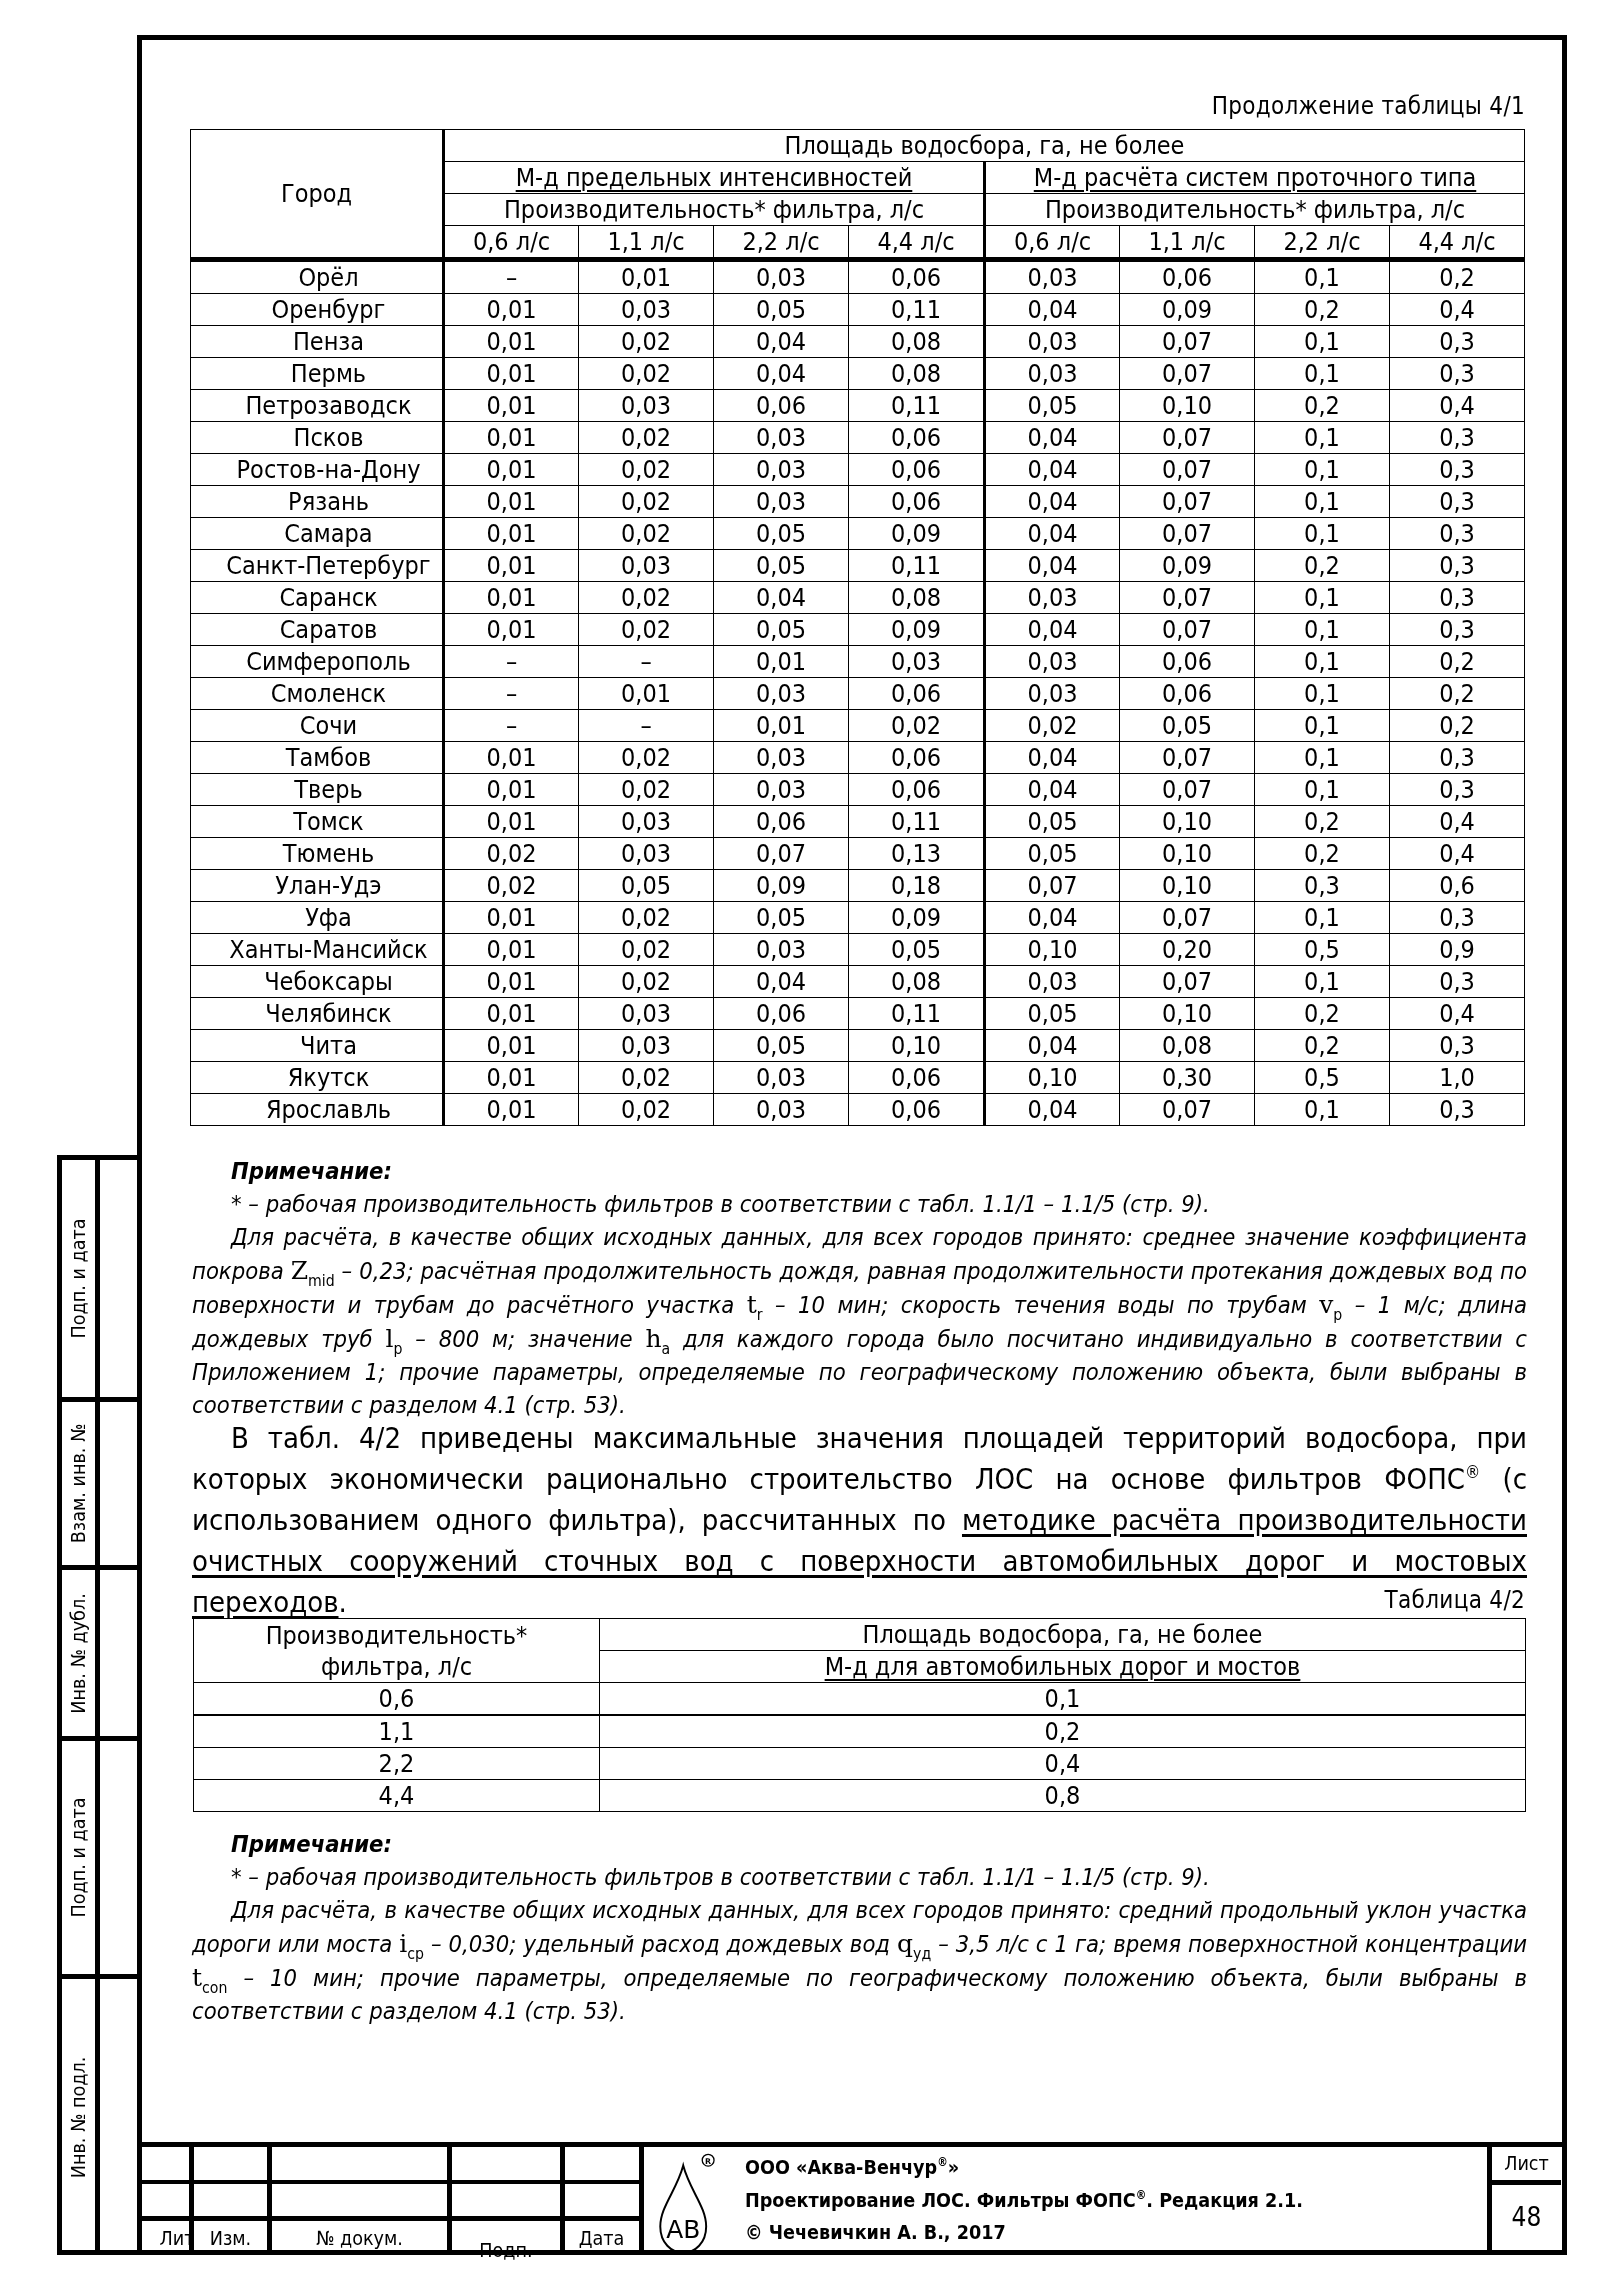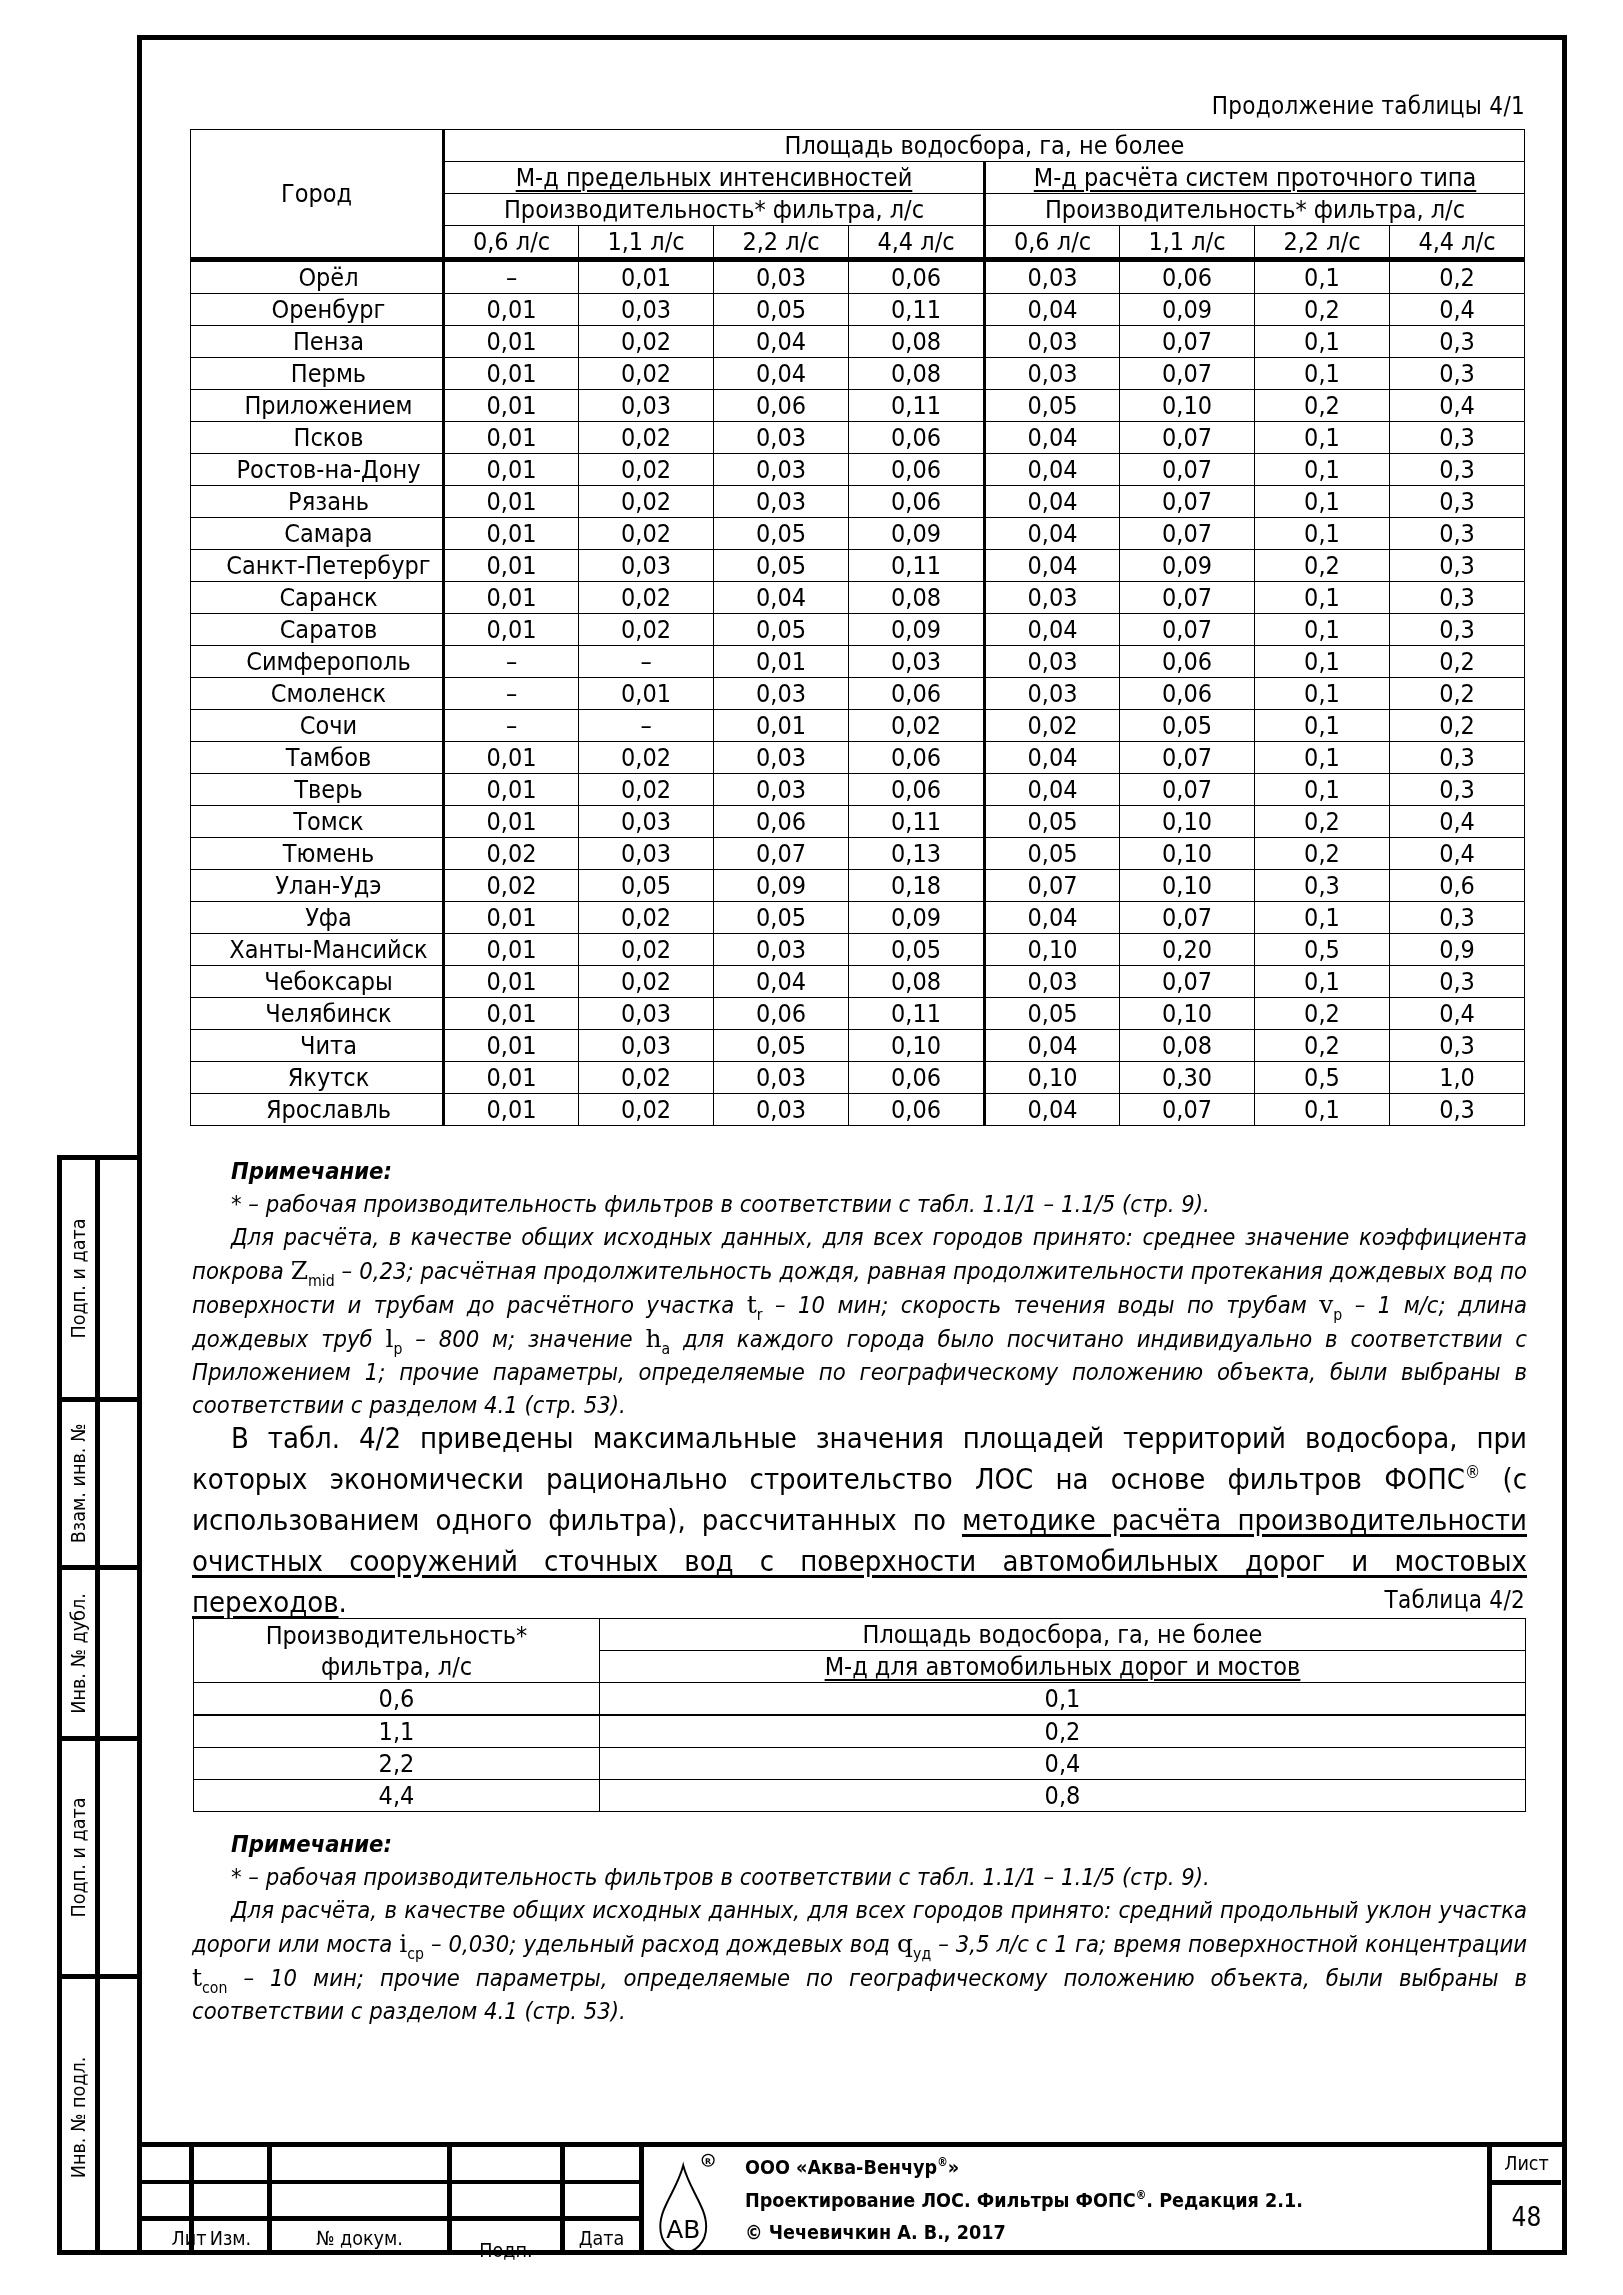--- a/index.html
+++ b/index.html
@@ -131,21 +131,21 @@
         <td>0,01</td>
         <td>0,02</td>
         <td>0,04</td>
         <td class="thick-right">0,08</td>
         <td>0,03</td>
         <td>0,07</td>
         <td>0,1</td>
         <td>0,3</td>
       </tr>
       <tr>
-        <td class="city thick-right">Приложением</td>
+        <td class="city thick-right">Петрозаводск</td>
         <td>0,01</td>
         <td>0,03</td>
         <td>0,06</td>
         <td class="thick-right">0,11</td>
         <td>0,05</td>
         <td>0,10</td>
         <td>0,2</td>
         <td>0,4</td>
       </tr>
       <tr>
@@ -482,21 +482,21 @@
   <div class="tb-hline" style="left:0; top:69px; width:507px;"></div>
 
   <div class="tb-vline" style="left:52px; height:107px;"></div>
   <div class="tb-vline" style="left:130px; height:107px;"></div>
   <div class="tb-vline" style="left:310px; height:107px;"></div>
   <div class="tb-vline" style="left:423px; height:107px;"></div>
   <div class="tb-vline" style="left:502px; height:107px;"></div>
   <div class="tb-vline" style="left:1350px; height:107px;"></div>
   <div class="tb-hline" style="left:1350px; top:33px; width:74px;"></div>
 
-  <div class="tb-label" style="left:16px; top:75px; width:72px; height:33px;">Лит</div>
+  <div class="tb-label" style="left:4px; top:75px; width:72px; height:33px;">Лит</div>
   <div class="tb-label" style="left:57px; top:75px; width:73px; height:33px;">Изм.</div>
   <div class="tb-label" style="left:135px; top:75px; width:175px; height:33px;">№ докум.</div>
   <div class="tb-label" style="left:315px; top:75px; width:108px; height:33px;margin-top:12px;">Подп.</div>
   <div class="tb-label" style="left:428px; top:75px; width:73px; height:33px;">Дата</div>
 
   <div class="abs" style="left:520px; top:3.9px; width:59px; height:105px;">
     <svg width="59" height="105" viewBox="0 0 90 160">
       <path d="M40 22 C 30 60, 5 85, 5 115 C 5 140, 22 155, 40 155 C 58 155, 75 140, 75 115 C 75 85, 50 60, 40 22 Z" fill="none" stroke="#000" stroke-width="3"></path>
       <text x="40" y="132" text-anchor="middle" font-family="DejaVu Sans, sans-serif" font-size="38">АВ</text>
       <circle cx="78" cy="14" r="9" fill="none" stroke="#000" stroke-width="2"></circle>

